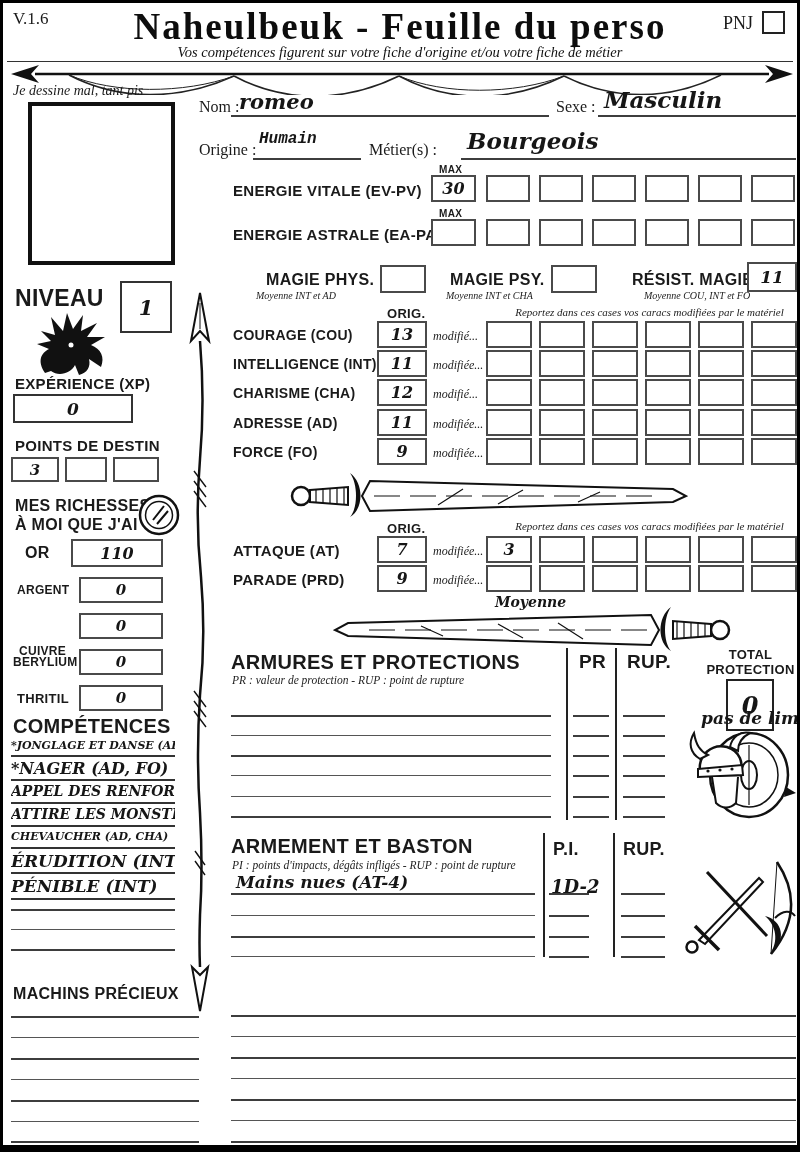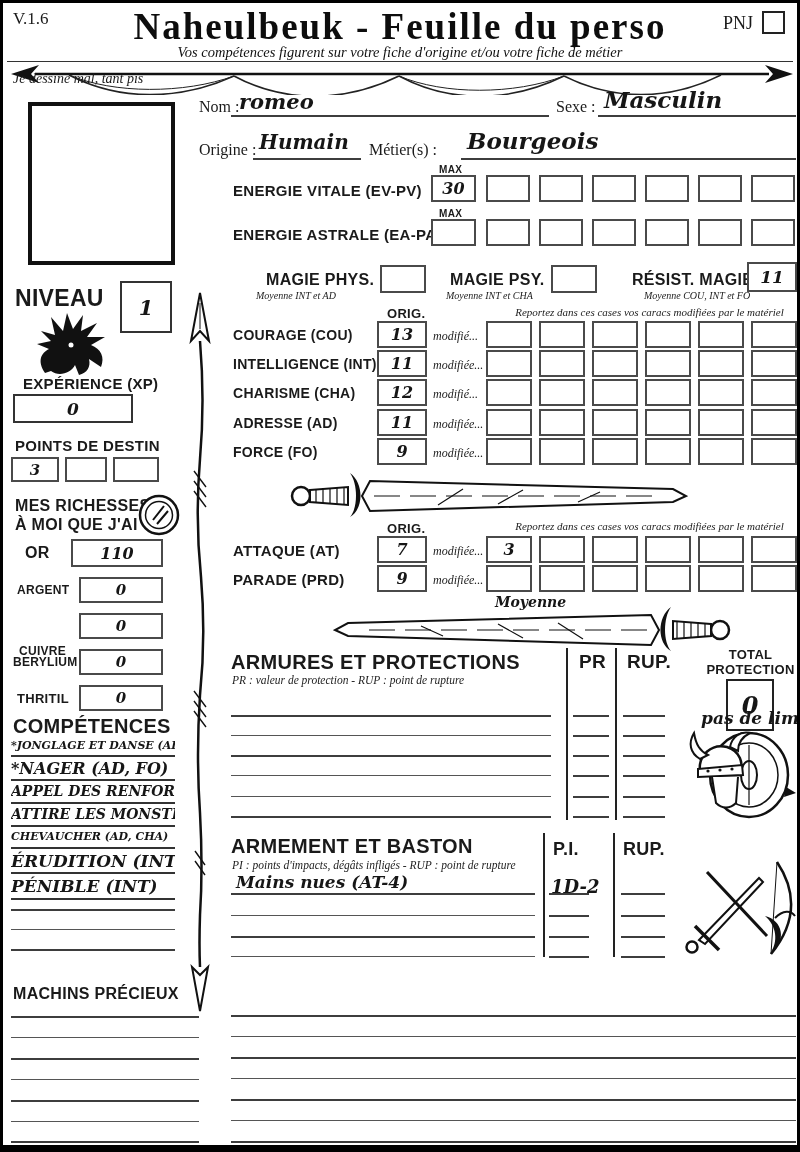--- a/index.html
+++ b/index.html
@@ -44,32 +44,32 @@
   <div class="abs" style="left:6px; top:58px;">
     <svg width="786" height="34" viewBox="0 0 786 34">
       <line x1="26" y1="13" x2="760" y2="13" stroke="#111" stroke-width="2.5"></line>
       <polygon points="2,13 30,4 22,13 30,22" fill="#111"></polygon>
       <polygon points="784,13 756,4 764,13 756,22" fill="#111"></polygon>
       <path d="M60,14 C110,40 170,40 225,15 M225,15 C275,42 335,42 390,15 M390,15 C440,42 500,42 555,15 M555,15 C605,40 660,40 712,14" fill="none" stroke="#222" stroke-width="1.6"></path>
       <path d="M60,14 C105,33 175,33 225,15 M390,15 C435,34 505,34 555,15" fill="none" stroke="#222" stroke-width="1"></path>
     </svg>
   </div>
 
-  <div class="abs ser it" style="left:10px; top:68px; font-size:14px;">Je dessine mal, tant pis</div>
+  <div class="abs ser it" style="left:10px; top:80px; font-size:14px;">Je dessine mal, tant pis</div>
   <div class="abs" style="left:25px; top:99px; width:147px; height:163px; border:4px solid #111; background:#fff;"></div>
 
   <div class="abs ser" style="left:196px; top:95px; font-size:16px;">Nom :</div>
   <div class="abs hw" style="left:236px; top:86px; font-size:21px;">romeo</div>
   <div class="abs ln" style="left:228px; top:112px; width:318px;"></div>
   <div class="abs ser" style="left:553px; top:95px; font-size:16px;">Sexe :</div>
   <div class="abs hw" style="left:601px; top:83px; font-size:23px;">Masculin</div>
   <div class="abs ln" style="left:595px; top:112px; width:198px;"></div>
 
   <div class="abs ser" style="left:196px; top:138px; font-size:16px;">Origine :</div>
-  <div class="abs hw" style="left:256px; top:127px; font-size:20px;">Humain</div>
+  <div class="abs hw" style="left:256px; top:127px; font-size:16px;font-family:Liberation Mono, monospace;">Humain</div>
   <div class="abs ln" style="left:250px; top:155px; width:108px;"></div>
   <div class="abs ser" style="left:366px; top:138px; font-size:16px;">Métier(s) :</div>
   <div class="abs hw" style="left:464px; top:124px; font-size:23px;">Bourgeois</div>
   <div class="abs ln" style="left:458px; top:155px; width:335px;"></div>
 
   <div class="abs lbl" style="left:230px; top:179px; font-size:15px;">ENERGIE VITALE (EV-PV)</div>
   <div class="abs lbl" style="left:436px; top:161px; font-size:10px;">MAX</div>
   <div class="abs bx" style="left:428px; top:172px; width:45px; height:27px;">
       <span class="hw" style="font-size:16px;">30</span>
     </div>
@@ -344,21 +344,21 @@
       <span class="hw" style="font-size:21px;">1</span>
     </div>
 
   <div class="abs" style="left:28px; top:306px;">
     <svg width="82" height="72" viewBox="0 0 82 72">
       <path d="M14,64 C6,52 10,44 18,40 L6,35 L20,32 L10,22 L24,26 L20,8 L32,22 L36,4 L42,20 L52,6 L50,22 L66,14 L56,28 L74,28 L60,36 C70,40 74,48 70,58 L58,50 C60,58 56,64 48,66 L44,56 C40,64 28,68 20,62 Z" fill="#111"></path>
       <circle cx="40" cy="36" r="2.5" fill="#fff"></circle>
     </svg>
   </div>
 
-  <div class="abs lbl" style="left:12px; top:372px; font-size:15px;margin-left:8px;">EXPÉRIENCE (XP)</div>
+  <div class="abs lbl" style="left:12px; top:372px; font-size:15px;">EXPÉRIENCE (XP)</div>
   <div class="abs bx" style="left:10px; top:391px; width:120px; height:29px; border-color:#333;">
       <span class="hw" style="font-size:17px;">0</span>
     </div>
 
   <div class="abs lbl" style="left:12px; top:434px; font-size:15px;">POINTS DE DESTIN</div>
   <div class="abs bx" style="left:8px; top:454px; width:48px; height:25px;">
       <span class="hw" style="font-size:15px;">3</span>
     </div>
   <div class="abs bx" style="left:62px; top:454px; width:42px; height:25px;">
       <span class="hw" style="font-size:15px;"></span>

